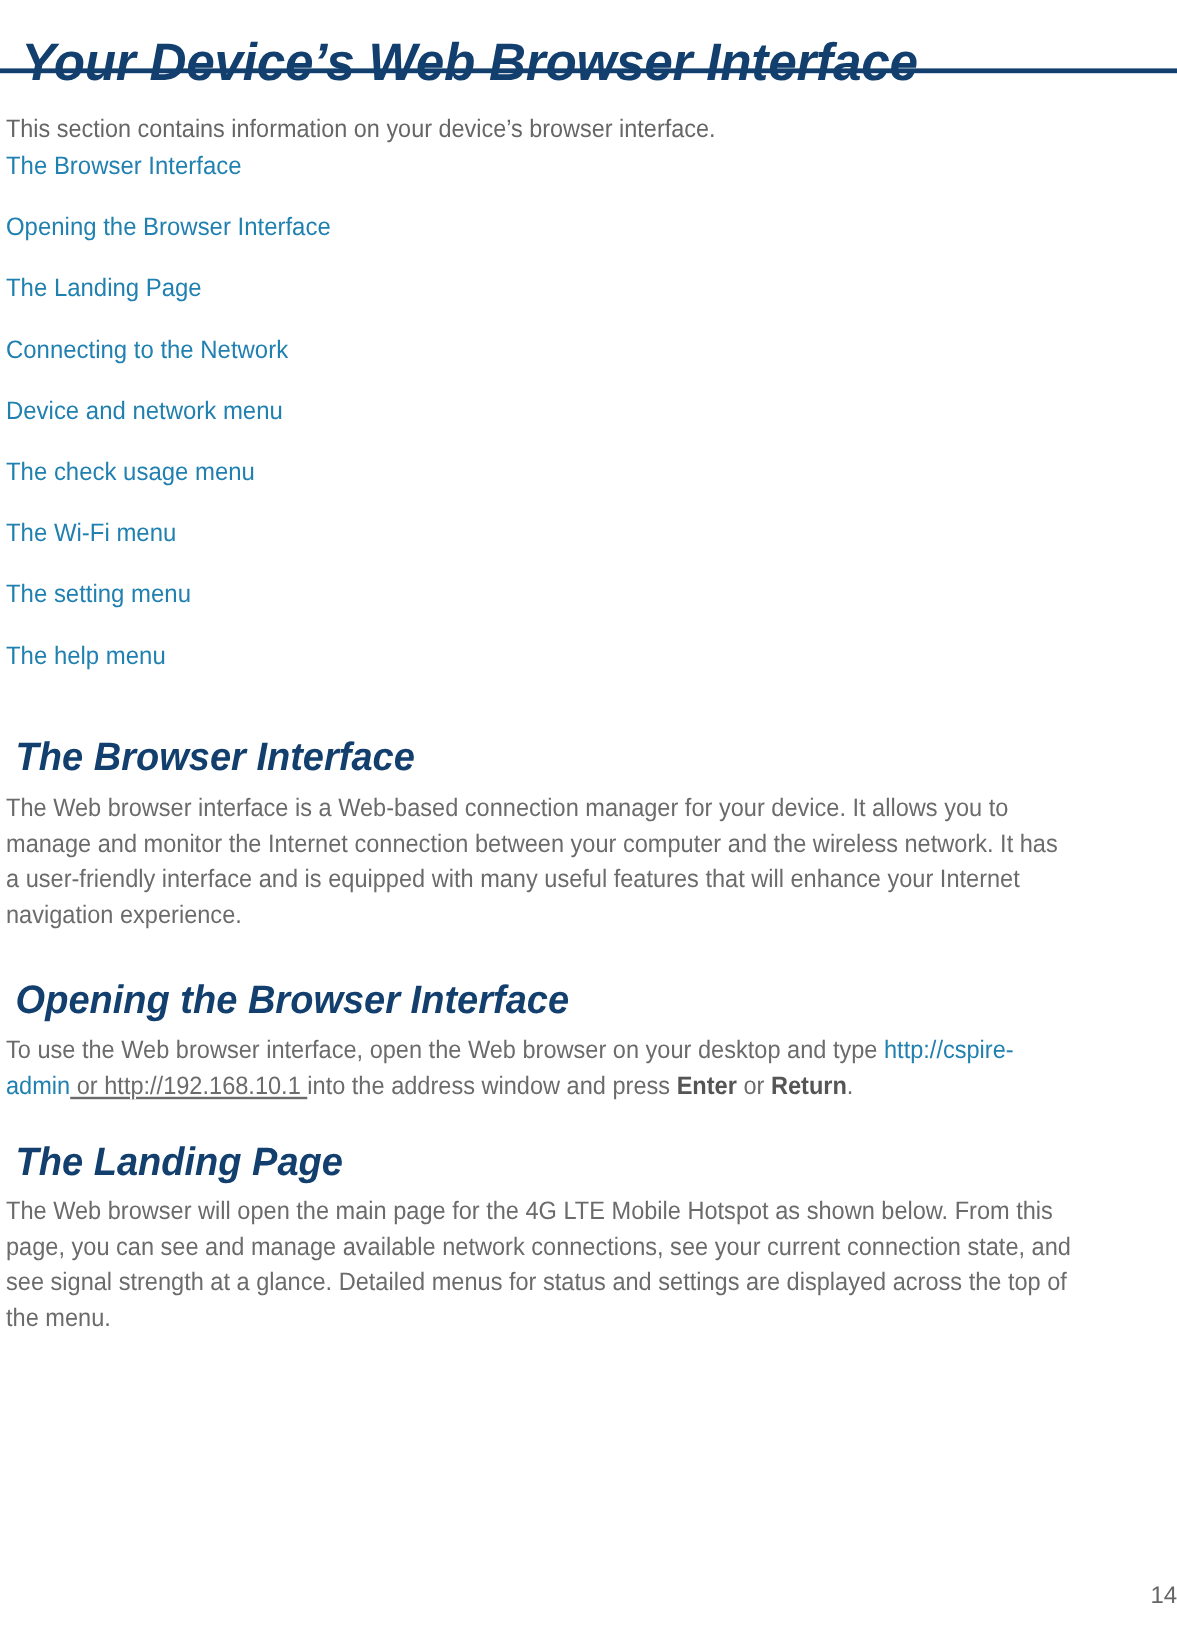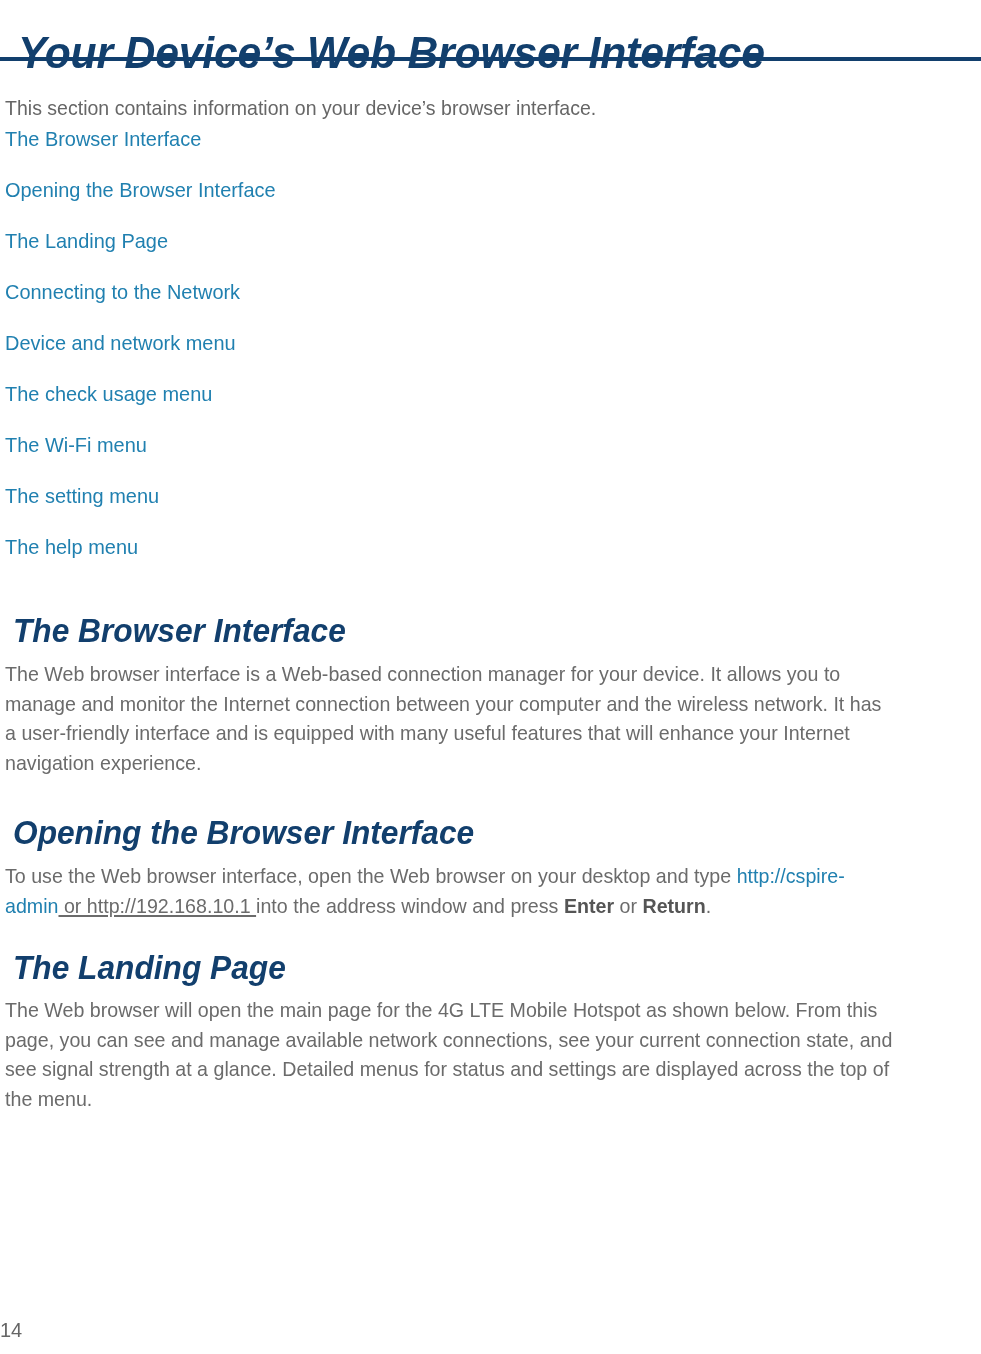--- a/index.html
+++ b/index.html
@@ -129,21 +129,21 @@
     text-decoration: underline;
     text-underline-offset: 2px;
   }
 
   
   .page-number {
     position: absolute;
     left: 0;
     top: 1318px;
     width: 981px;
-    text-align: left;
+    text-align: right;
     font-size: 20px;
     line-height: 24px;
     color: #666666;
   }
 </style>
 </head>
 <body>
 
 <div class="page">
 

